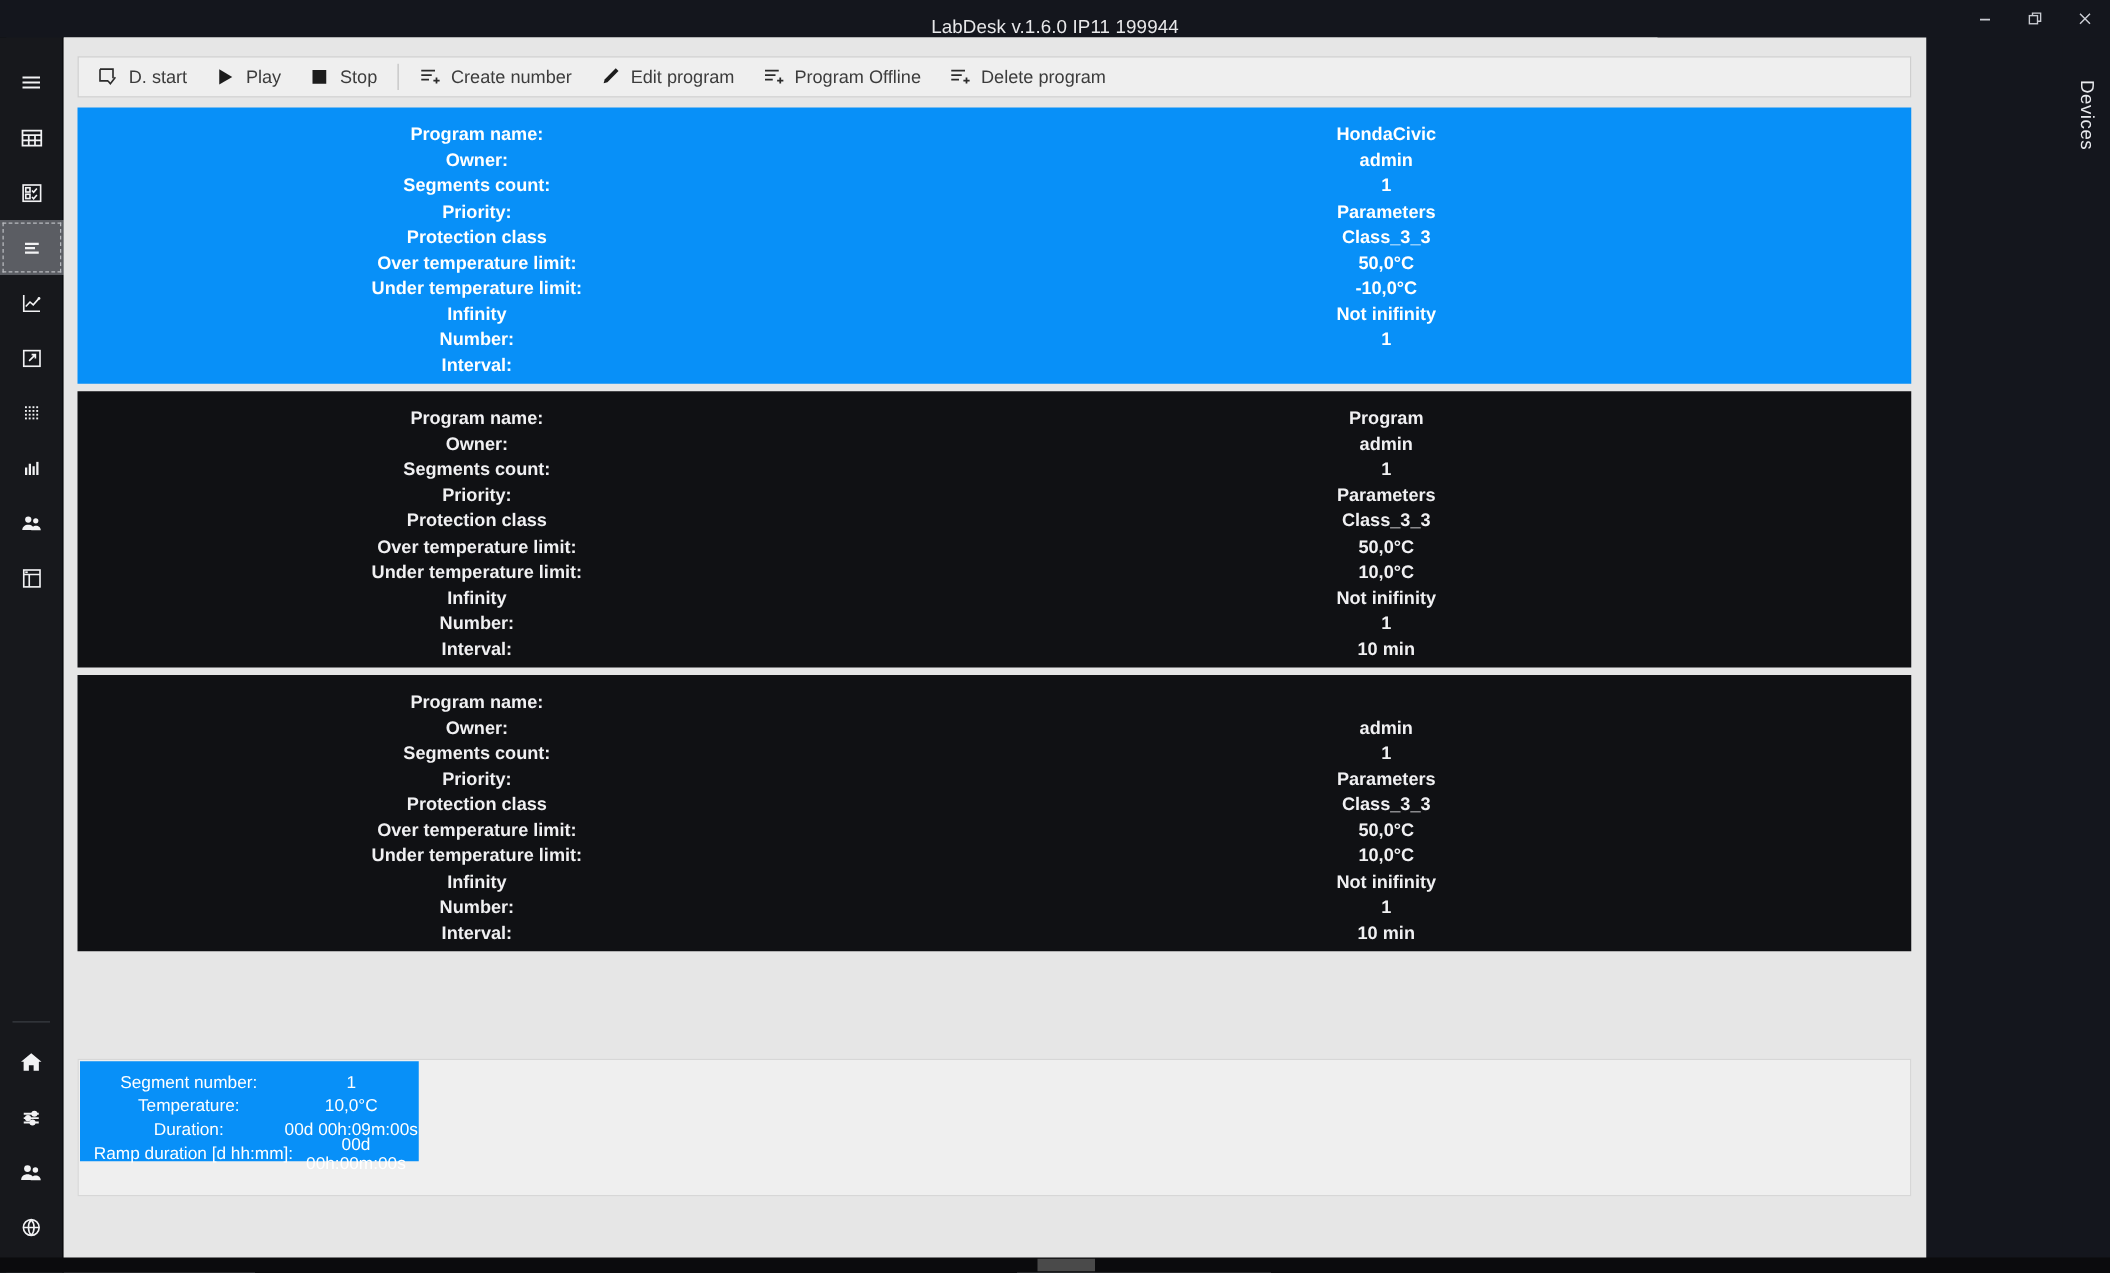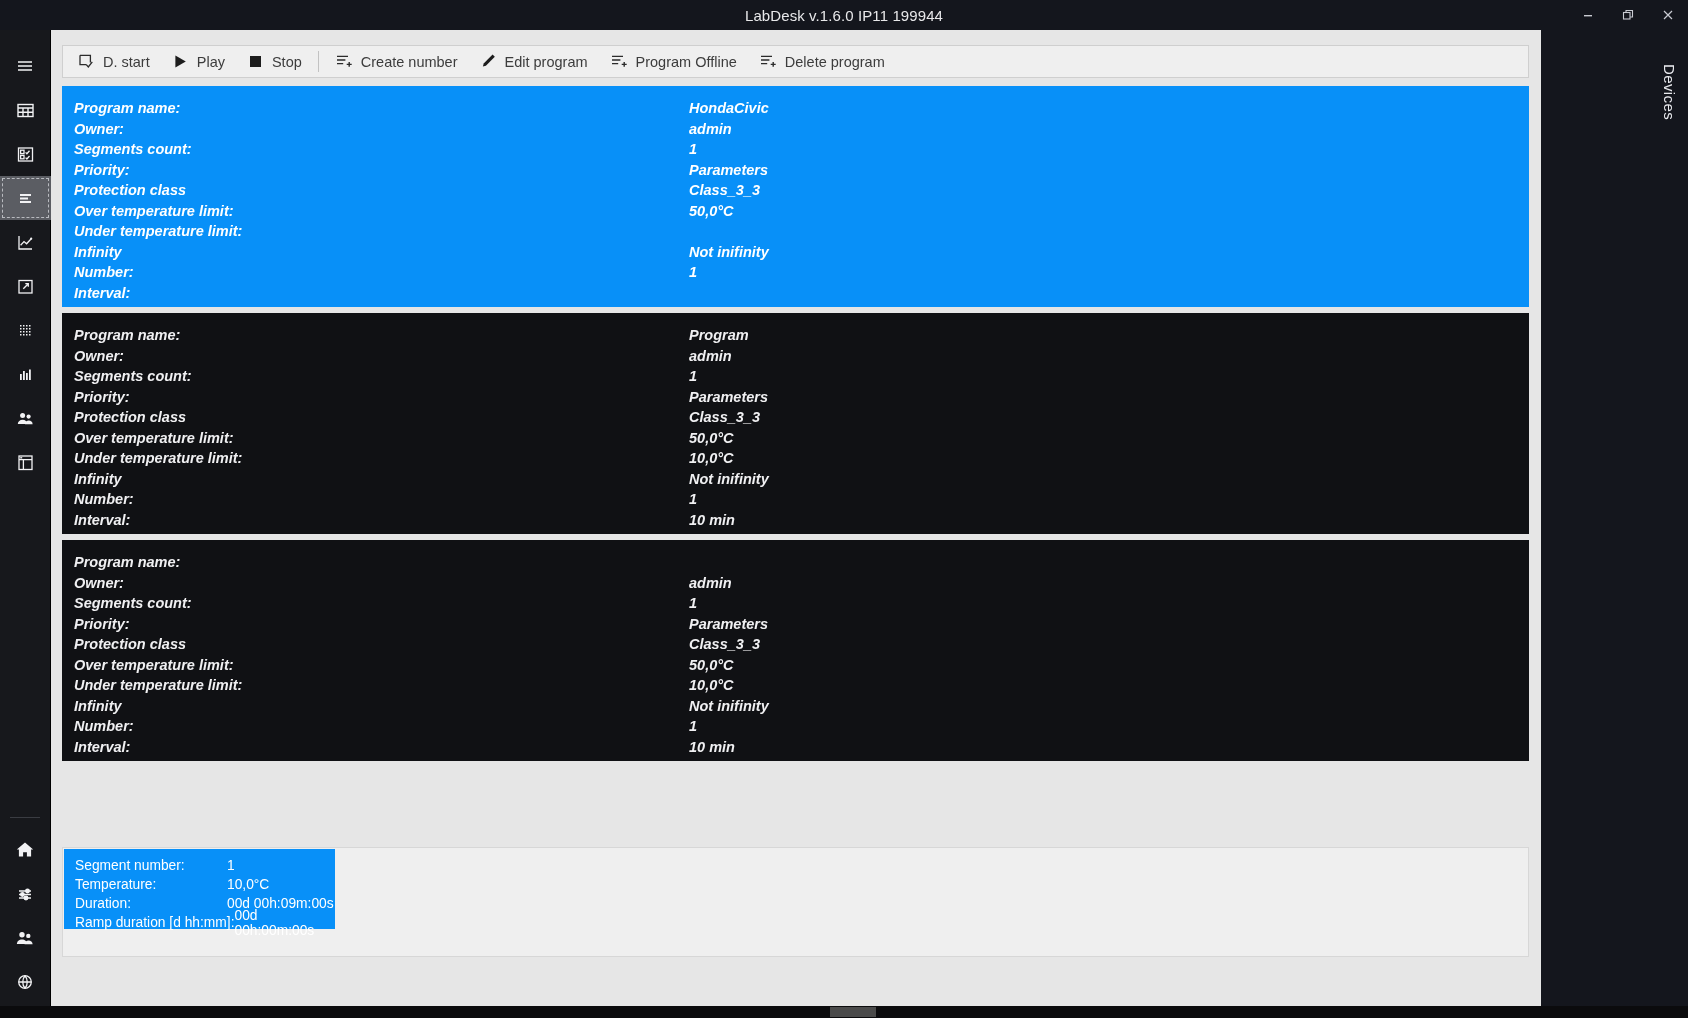--- a/index.html
+++ b/index.html
@@ -7,21 +7,21 @@
     width: 1688px; height: 1018px;
     background: #14161d;
     font-family: "Liberation Sans", sans-serif;
     overflow: hidden;
   }
 
   
   .titlebar {
     position: absolute; top: 0; left: 0; width: 1688px; height: 30px;
     background: #14161d;
-    display: flex; align-items: center; justify-content: center;
+    display: flex; align-items: flex-end; justify-content: center;
   }
   .titlebar-text {
     color: #e8e8ea; font-size: 15px; letter-spacing: .1px;
   }
   .wincontrols {
     position: absolute; top: 0; right: 0; height: 30px;
     display: flex; align-items: stretch;
   }
   .wc {
     width: 40px; display: flex; align-items: center; justify-content: center;
@@ -68,20 +68,21 @@
     writing-mode: vertical-rl;
     color: #e9eaee; font-size: 15px; letter-spacing: .4px;
     white-space: nowrap;
   }
 
   
   .main {
     position: absolute; top: 30px; left: 51px;
     width: 1275px; height: 977px;
     background: #e6e6e6;
+    text-align: center;
   }
   .content-pane {
     position: absolute; top: 0; left: 0;
     width: 1490px; height: 977px;
     background: #e6e6e6;
   }
 
   
   .toolbar {
     position: absolute; top: 15px; left: 11px;
@@ -98,21 +99,20 @@
   }
   .tb-sep {
     width: 1px; height: 21px; background: #c2c2c2; margin: 0 5px;
   }
   .tb-btn svg { display: block; flex: none; }
 
   
   .cards {
     position: absolute; top: 56px; left: 11px;
     width: 1467px;
-    font-style: italic;
   }
   .card {
     width: 1467px; height: 221px;
     background: #101114;
     margin-bottom: 6px;
     padding: 12px 0 0 12px;
     color: #ffffff;
   }
   .card.selected { background: #0890f8; }
   .row {
@@ -449,20 +449,21 @@
         <div class="row">
           <span class="k">Protection class</span>
           <span class="v">Class_3_3</span>
         </div>
         <div class="row">
           <span class="k">Over temperature limit:</span>
           <span class="v">50,0°C</span>
         </div>
         <div class="row">
           <span class="k">Under temperature limit:</span>
+          <span class="v">-10,0°C</span>
         </div>
         <div class="row">
           <span class="k">Infinity</span>
           <span class="v">Not inifinity</span>
         </div>
         <div class="row">
           <span class="k">Number:</span>
           <span class="v">1</span>
         </div>
         <div class="row">

